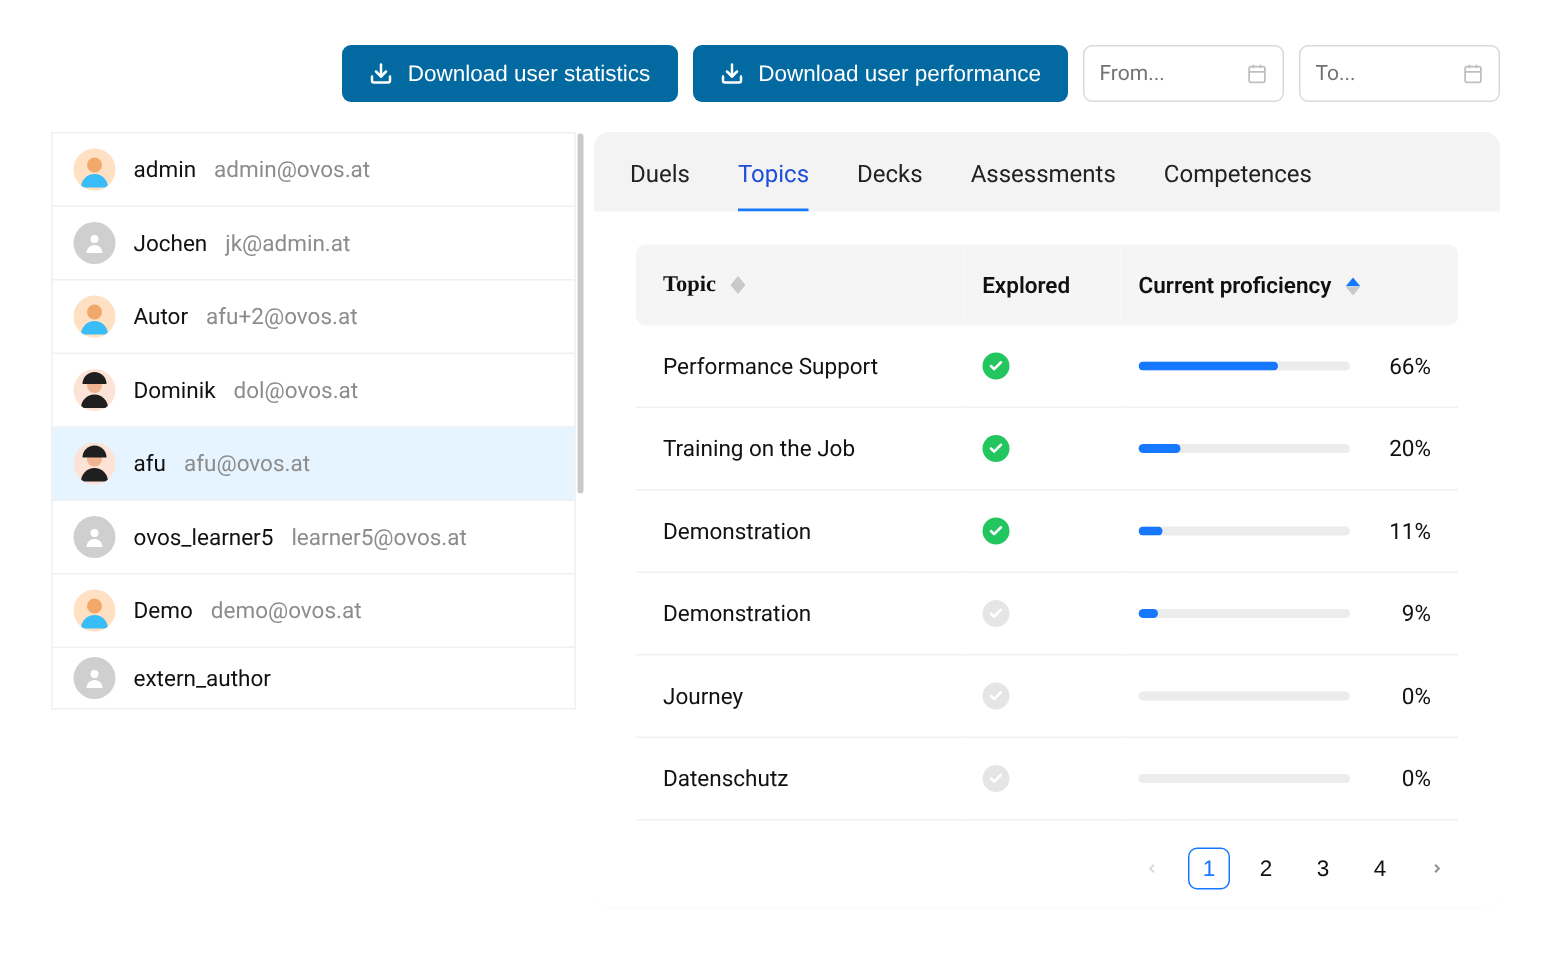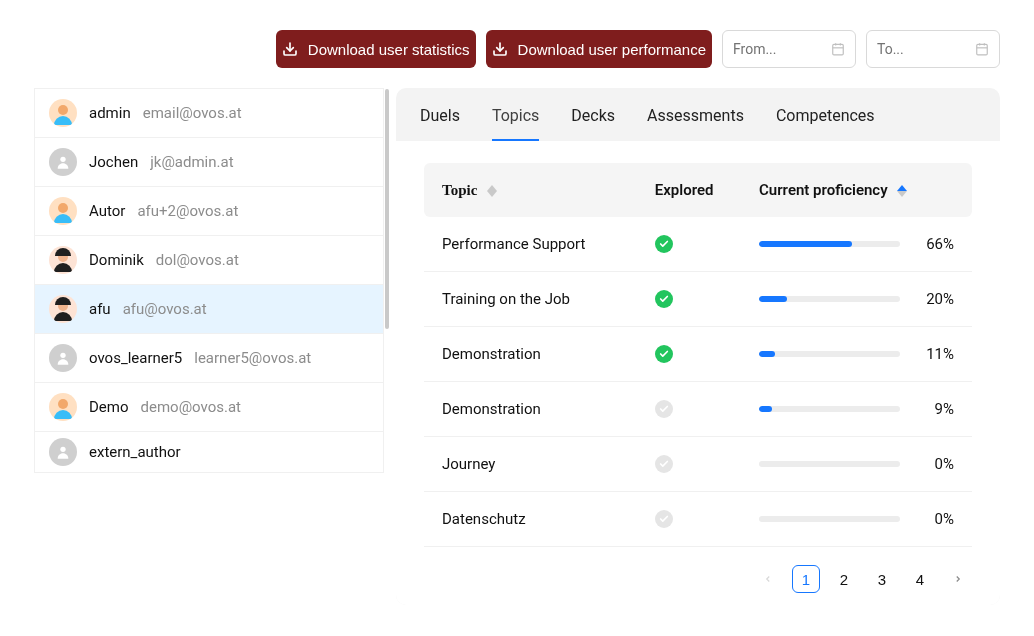--- a/index.html
+++ b/index.html
@@ -18,25 +18,25 @@
   .toolbar {
     display: flex;
     justify-content: flex-end;
     gap: 10px;
     margin-bottom: 20px;
   }
   .btn-primary {
     display: inline-flex;
     align-items: center;
     gap: 10px;
-    background: #7f1d1d;
+    background: #0369a1;
     color: #fff;
     border: none;
     border-radius: 6px;
-    padding: 0 6px;
+    padding: 0 18px;
     height: 38px;
     font-size: 15px;
     font-weight: 500;
     cursor: pointer;
   }
   .date-input {
     display: inline-flex;
     align-items: center;
     justify-content: space-between;
     width: 134px;
@@ -161,21 +161,21 @@
     padding: 18px 24px 0 24px;
   }
   .tab {
     font-size: 16px;
     color: #222;
     padding-bottom: 14px;
     cursor: pointer;
     border-bottom: 2px solid transparent;
   }
   .tab.active {
-    color: #404040;
+    color: #1d4ed8;
     border-bottom-color: #1677ff;
   }
   .content {
     background: #fff;
     margin: 0;
     flex: 1;
     padding: 22px 28px 12px 28px;
     display:flex;
     flex-direction:column;
   }
@@ -273,21 +273,21 @@
 
   <div class="layout">
     <div class="sidebar">
       <div class="user-list" id="user-list">
         <div class="user-list-scroll-indicator"></div>
       <div class="user-item">
             <div class="avatar peach" style="position:relative;overflow:hidden;">
               <div class="head"></div>
             </div>
             <span class="user-name">admin</span>
-            <span class="user-email">email@ovos.at</span>
+            <span class="user-email">admin@ovos.at</span>
           </div>
           <div class="user-item">
             <div class="avatar gray">
               <svg width="16" height="16" viewBox="0 0 24 24" fill="white">
                 <circle cx="12" cy="8" r="4"></circle>
                 <path d="M4 22c0-4.4 3.6-8 8-8s8 3.6 8 8"></path>
               </svg>
             </div>
             <span class="user-name">Jochen</span>
             <span class="user-email">jk@admin.at</span>

